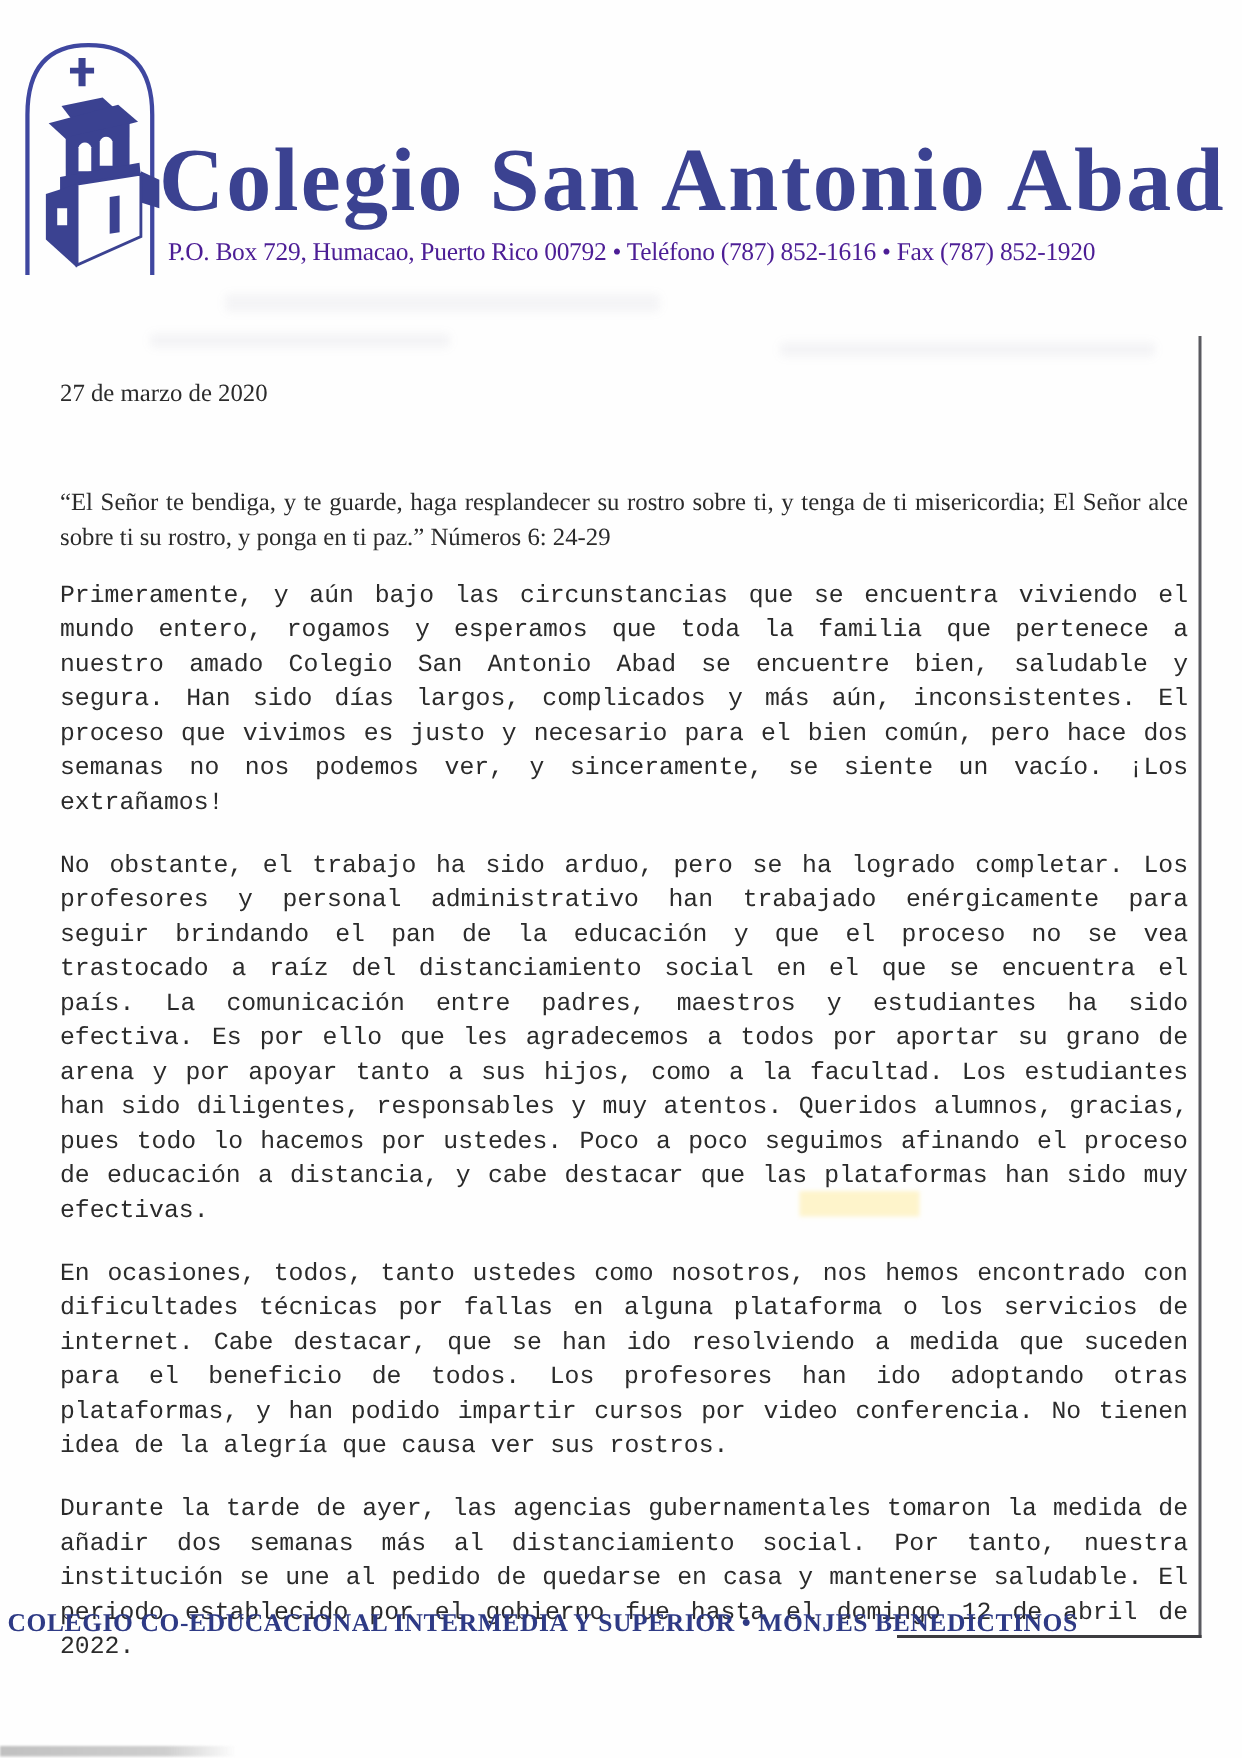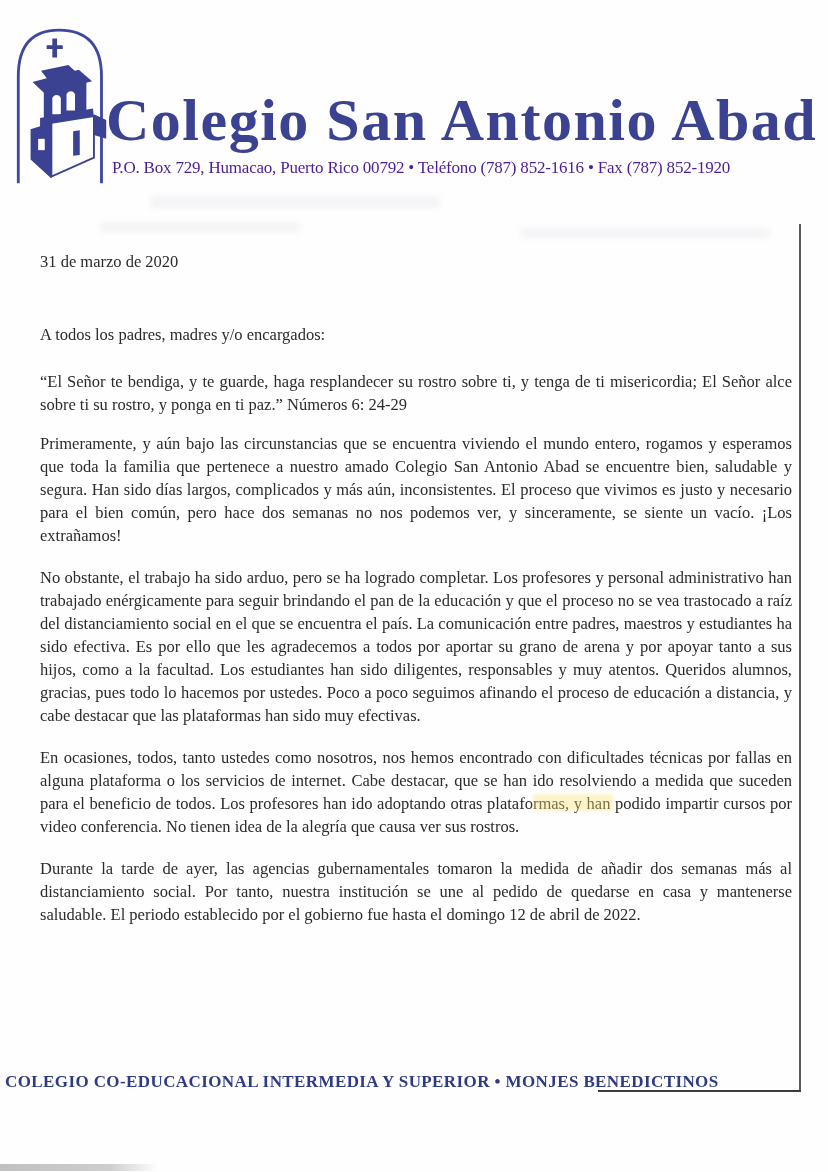--- a/index.html
+++ b/index.html
@@ -41,21 +41,21 @@
   
   .letter-body {
     position: absolute; left: 40px; top: 250px;
     width: 752px;
     font-size: 16.5px; line-height: 23px;
     color: #2b2b2b;
   }
   .letter-date   { margin-bottom: 50px; }
   .salutation    { margin-bottom: 24px; }
   .scripture     { margin-bottom: 16px; text-align: justify; }
-  .para          { margin-bottom: 19px; text-align: justify; }
+  .para          { margin-bottom: 19px; text-align: justify; font-family: Liberation Mono, monospace; }
 
   
   .page-footer { position: absolute; left: 0; top: 1070px; width: 704px; height: 30px; }
   .footer-text {
     position: absolute; left: 5px; top: 2px;
     font-size: 17px; font-weight: bold;
     letter-spacing: 0.4px;
     color: #2e3a85;
     white-space: nowrap;
   }
@@ -129,23 +129,22 @@
     <h1 class="school-name">Colegio San Antonio Abad</h1>
 
     <div class="school-address">P.O. Box 729, Humacao, Puerto Rico 00792 • Teléfono (787) 852-1616 • Fax (787) 852-1920</div>
   </header>
 
   <div class="ghost ghost-1"></div>
   <div class="ghost ghost-2"></div>
   <div class="ghost ghost-3"></div>
 
   <main class="letter-body">
-    <p class="letter-date">31 de marzo de 2020</p>
+    <p class="letter-date">27 de marzo de 2020</p>
 
-    <p class="salutation">A todos los padres, madres y/o encargados:</p>
 
     <p class="scripture">“El Señor te bendiga, y te guarde, haga resplandecer su rostro sobre ti, y tenga de ti misericordia; El Señor alce sobre ti su rostro, y ponga en ti paz.” Números 6: 24-29</p>
 
     <p class="para">Primeramente, y aún bajo las circunstancias que se encuentra viviendo el mundo entero, rogamos y esperamos que toda la familia que pertenece a nuestro amado Colegio San Antonio Abad se encuentre bien, saludable y segura. Han sido días largos, complicados y más aún, inconsistentes. El proceso que vivimos es justo y necesario para el bien común, pero hace dos semanas no nos podemos ver, y sinceramente, se siente un vacío. ¡Los extrañamos!</p>
 
     <p class="para">No obstante, el trabajo ha sido arduo, pero se ha logrado completar. Los profesores y personal administrativo han trabajado enérgicamente para seguir brindando el pan de la educación y que el proceso no se vea trastocado a raíz del distanciamiento social en el que se encuentra el país. La comunicación entre padres, maestros y estudiantes ha sido efectiva. Es por ello que les agradecemos a todos por aportar su grano de arena y por apoyar tanto a sus hijos, como a la facultad. Los estudiantes han sido diligentes, responsables y muy atentos. Queridos alumnos, gracias, pues todo lo hacemos por ustedes. Poco a poco seguimos afinando el proceso de educación a distancia, y cabe destacar que las plataformas han sido muy efectivas.</p>
 
     <p class="para">En ocasiones, todos, tanto ustedes como nosotros, nos hemos encontrado con dificultades técnicas por fallas en alguna plataforma o los servicios de internet. Cabe destacar, que se han ido resolviendo a medida que suceden para el beneficio de todos. Los profesores han ido adoptando otras plataformas, y han podido impartir cursos por video conferencia. No tienen idea de la alegría que causa ver sus rostros.</p>
 
     <p class="para">Durante la tarde de ayer, las agencias gubernamentales tomaron la medida de añadir dos semanas más al distanciamiento social. Por tanto, nuestra institución se une al pedido de quedarse en casa y mantenerse saludable. El periodo establecido por el gobierno fue hasta el domingo 12 de abril de 2022.</p>

